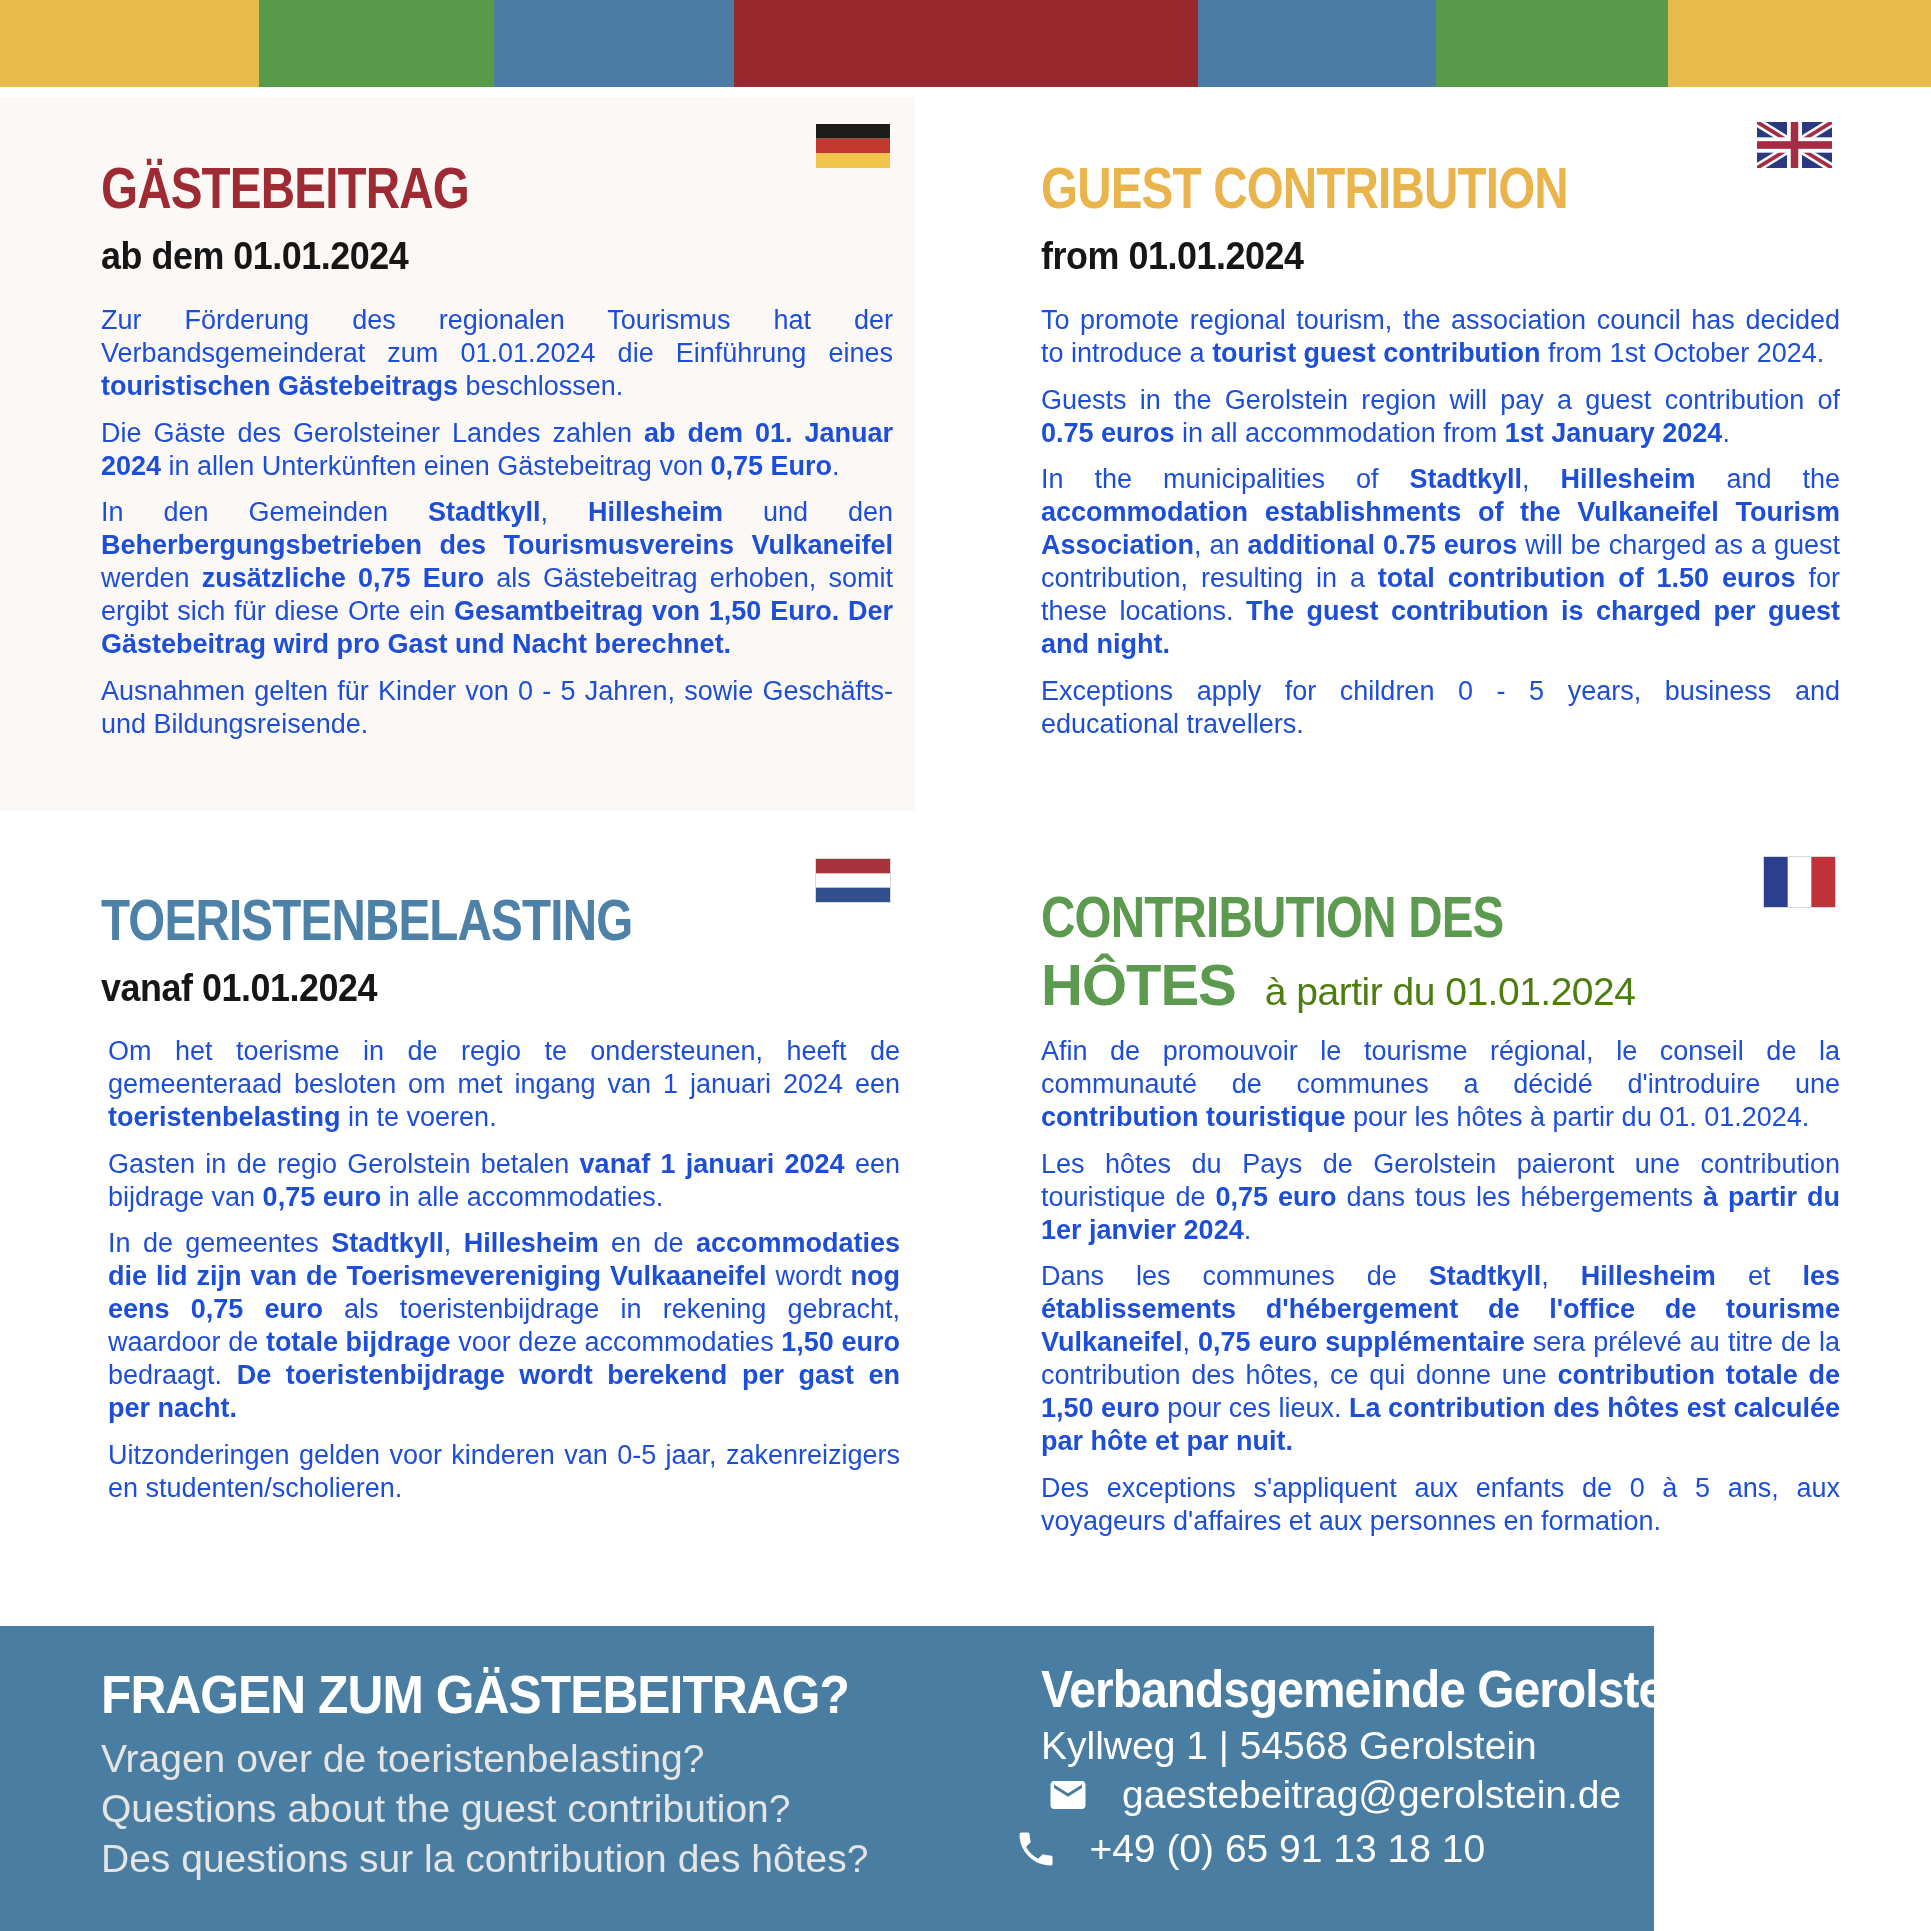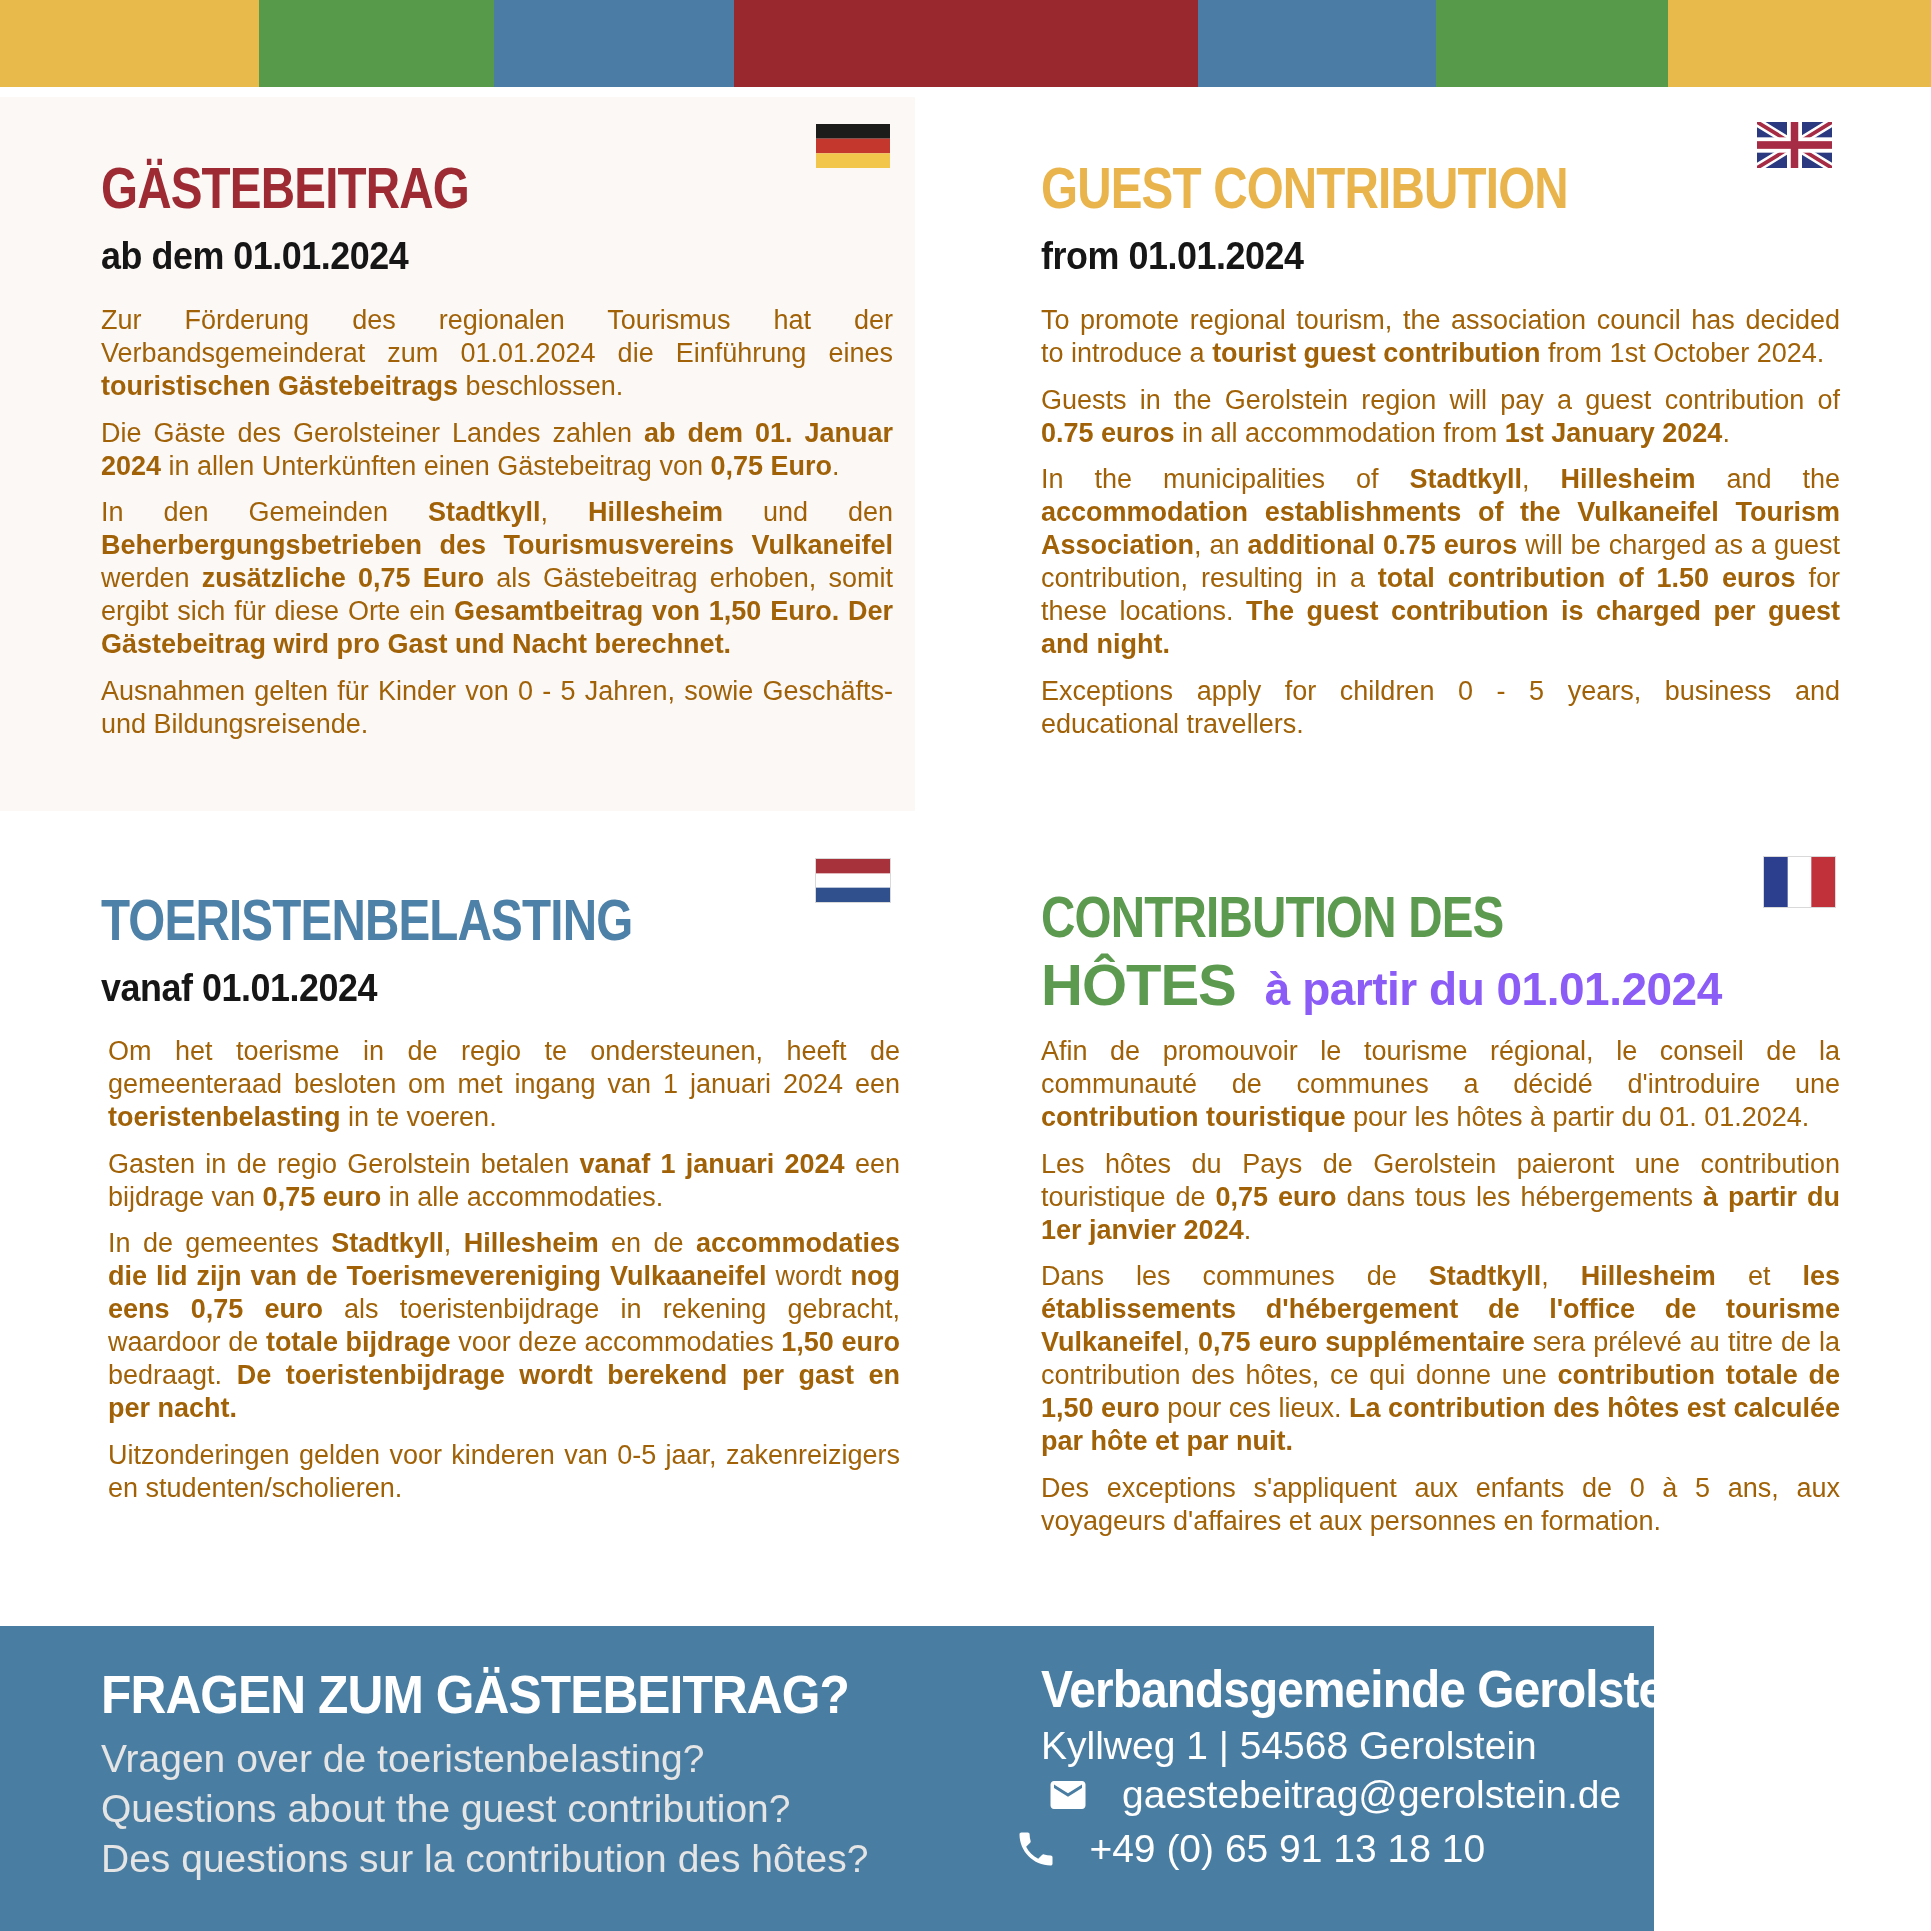--- a/index.html
+++ b/index.html
@@ -7,35 +7,35 @@
         font-family:"Liberation Sans",sans-serif;color:#1b1b1b;}
   .stripe-bar{position:absolute;left:0;top:0;width:1931px;height:87px;display:flex;}
   .stripe{height:87px;}
   .de-box{position:absolute;left:0;top:97px;width:915px;height:714px;background:#fbf8f6;}
   .title{position:absolute;font-size:58px;font-weight:700;line-height:1;white-space:nowrap;
          letter-spacing:-1px;}
   .cond{transform:scaleX(0.82);transform-origin:0 50%;}
   .cond-m{transform:scaleX(0.92);transform-origin:0 50%;}
   .subtitle{position:absolute;font-size:39px;font-weight:700;color:#161616;white-space:nowrap;
             letter-spacing:-0.5px;}
-  .paras{position:absolute;font-size:27px;line-height:33px;text-align:justify;color:#a16207;}
+  .paras{position:absolute;font-size:27px;line-height:33px;text-align:justify;color:#1d4ed8;}
   .paras p{margin:0 0 13.5px 0;}
   .paras p:last-child{margin:0;}
   .b{font-weight:700;}
   .flag{position:absolute;}
   .flag svg{display:block;width:100%;height:100%;}
   .outlined{box-shadow:0 0 0 1px rgba(0,0,0,0.15);}
   .footer{position:absolute;left:0;top:1626px;width:1654px;height:305px;background:#4a7da2;color:#ffffff;}
   .f-head{position:absolute;font-size:54px;font-weight:700;color:#ffffff;white-space:nowrap;letter-spacing:-1px;}
   .f-lines{position:absolute;font-size:39px;line-height:50px;color:#e5e5e5;}
   .f-row{position:absolute;display:flex;align-items:center;gap:15.4px;font-size:39px;color:#ffffff;white-space:nowrap;}
   .f-icon{width:60px;display:flex;justify-content:flex-start;align-items:center;}
   .fr-line2{position:absolute;display:flex;align-items:baseline;gap:29px;white-space:nowrap;text-align:center;}
   .fr-line2 .big{font-size:58px;font-weight:700;line-height:1;letter-spacing:-1px;}
-  .fr-line2 .small{font-size:46px;font-weight:700;color:#8b5cf6;letter-spacing:-0.5px;}
+  .fr-line2 .small{font-size:39px;font-weight:400;color:#4d7c0f;letter-spacing:-0.5px;}
 </style>
 </head>
 <body>
 
 <div class="page">
 
   <div class="stripe-bar">
       <div class="stripe" style="background: rgb(232, 186, 75); width: 259px;"></div>
       <div class="stripe" style="background: rgb(87, 154, 73); width: 235px;"></div>
       <div class="stripe" style="background: rgb(74, 124, 166); width: 240px;"></div>

